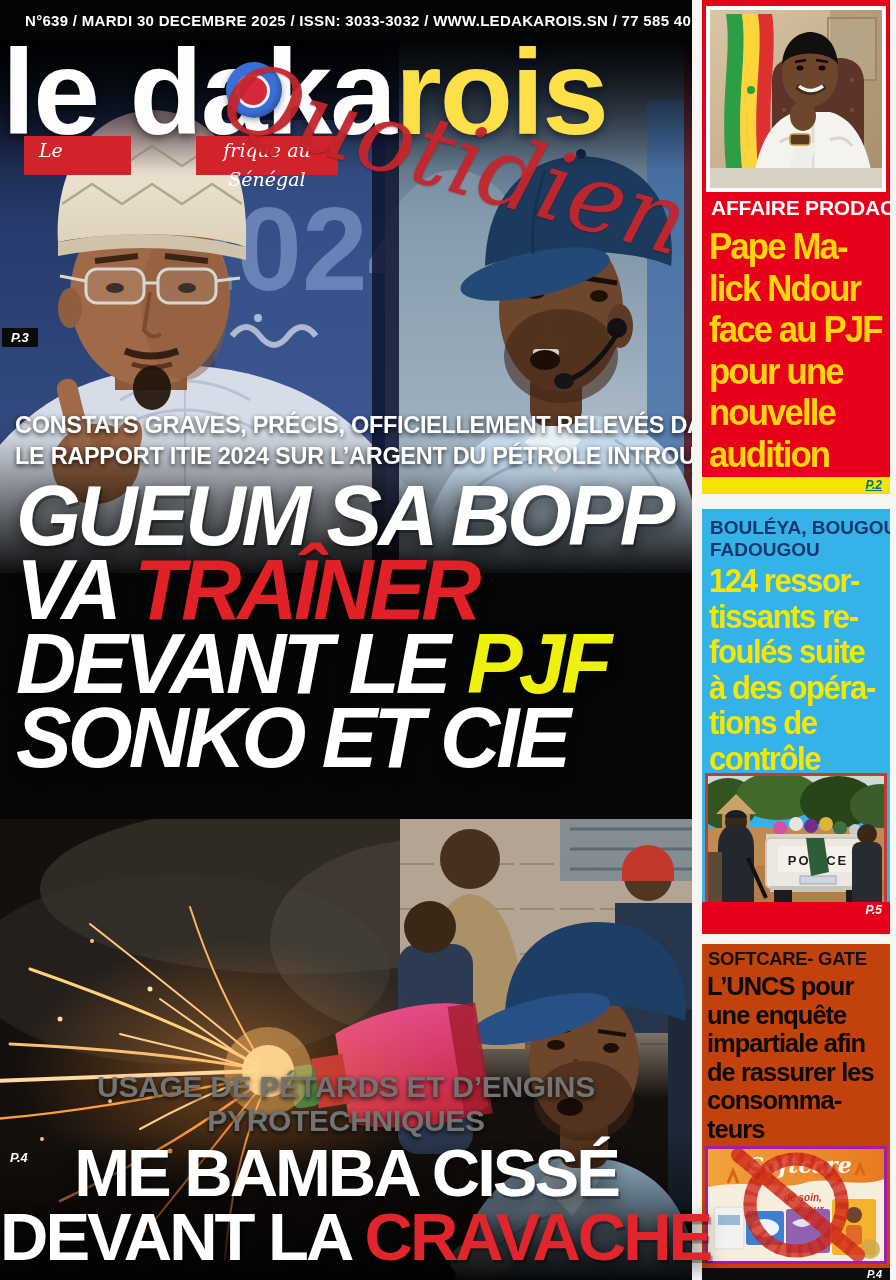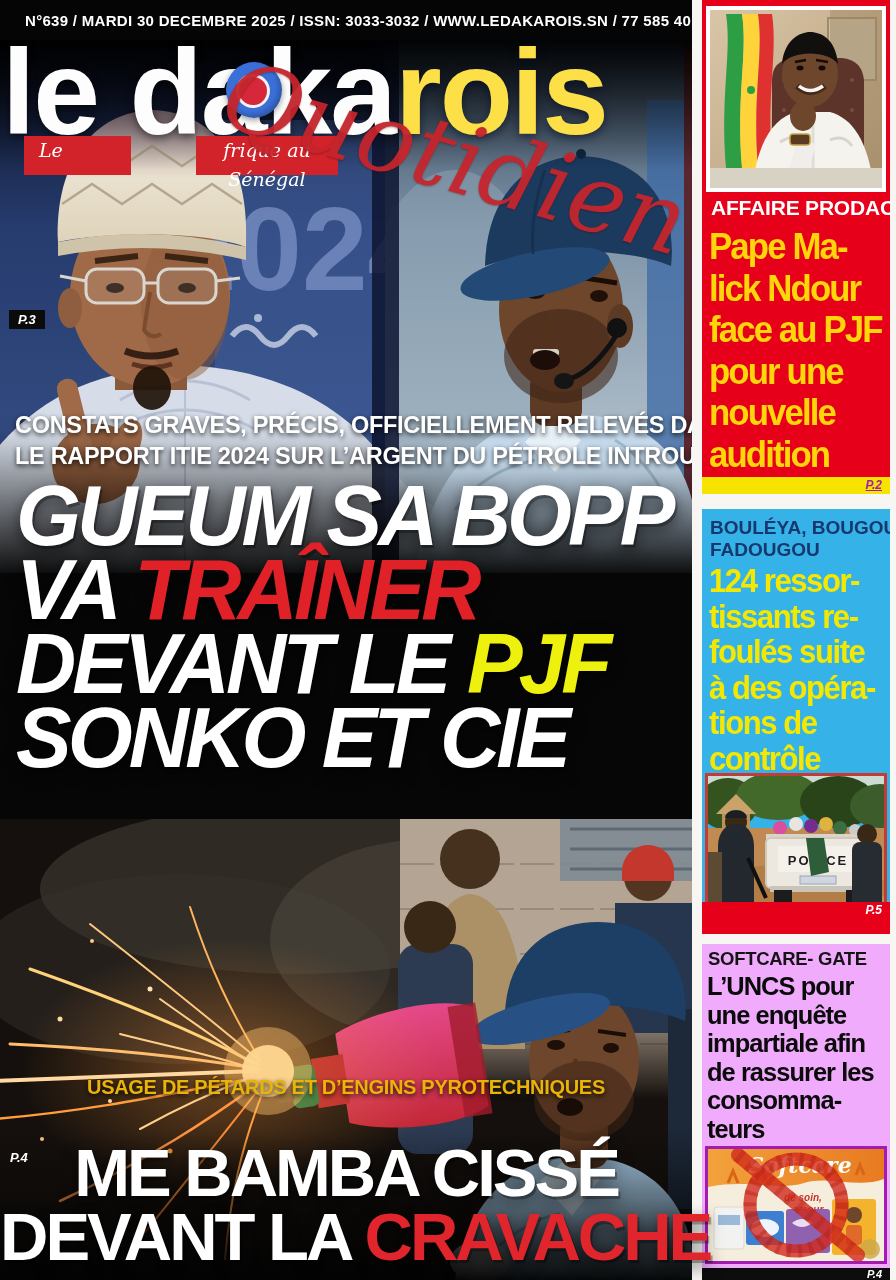--- a/index.html
+++ b/index.html
@@ -29,52 +29,52 @@
                font-family:"DejaVu Serif",serif;font-style:italic;font-size:96px;line-height:1;
                transform:rotate(16deg);transform-origin:left top;opacity:.95;white-space:nowrap;
                text-shadow:0 1px 2px rgba(60,0,0,.35);}
   .banner-seg{position:absolute;top:96px;height:39px;background:#d2232a;z-index:5;color:#fff;
               font-family:"DejaVu Serif",serif;font-style:italic;font-size:19px;line-height:29px;}
   .banner-left{left:24px;width:92px;padding-left:15px;}
   .banner-right{left:196px;width:142px;text-align:center;}
 
   .pref{background:#0b0b0b;color:#fff;font-style:italic;font-weight:bold;font-size:13px;
         padding:2px 9px;z-index:4;}
-  .p3{position:absolute;left:2px;top:270px;margin-left:7px;}
+  .p3{position:absolute;left:2px;top:288px;}
   .hero-kicker{position:absolute;left:15px;top:370px;z-index:4;color:#fff;font-weight:bold;
                font-size:23.5px;line-height:31px;letter-spacing:-.3px;white-space:nowrap;
                text-shadow:0 2px 5px rgba(0,0,0,.8);}
 
   .headline-main{position:absolute;left:16px;top:478px;z-index:6;transform:scaleX(.97);
                  transform-origin:left top;white-space:nowrap;}
   .headline-main .hl{display:block;height:74px;font-size:86px;line-height:74px;font-weight:bold;
                      font-style:italic;letter-spacing:-4px;color:#fff;
                      text-shadow:2px 3px 0 rgba(0,0,0,.3),0 6px 16px rgba(0,0,0,.6);}
   .hl .red{color:#e02127;}
   .hl .yellow{color:#eef00e;}
 
   .bottom-photo{position:absolute;left:0;top:819px;width:692px;height:461px;}
   .b-kicker{position:absolute;left:0;top:1070px;width:692px;text-align:center;z-index:4;
-            color:#eab308;font-weight:bold;font-size:20px;line-height:34px;letter-spacing:-.3px;
+            color:#737373;font-weight:bold;font-size:30px;line-height:34px;letter-spacing:-.3px;
             text-shadow:0 2px 5px rgba(0,0,0,.85);}
   .b-headline{position:absolute;left:0;top:1142px;width:692px;text-align:center;z-index:4;
               white-space:nowrap;}
   .b-headline .bhl{display:block;height:64px;font-size:67px;line-height:62px;font-weight:bold;
                    letter-spacing:-3px;color:#fff;
                    text-shadow:2px 3px 0 rgba(0,0,0,.3),0 6px 16px rgba(0,0,0,.6);}
   .bhl .red{color:#e0262c;}
   .p4{position:absolute;left:6px;top:1148px;background:none;color:#fff;font-style:italic;
       font-weight:bold;font-size:13px;z-index:4;padding:2px 4px;}
 
   
   .sidebar{position:absolute;left:692px;top:0;width:204px;height:1280px;background:#f7f6f3;}
   .story{position:absolute;left:10px;width:188px;overflow:hidden;}
   .story1{top:0;height:494px;background:#e60019;}
   .story2{top:509px;height:425px;background:#35b2e8;}
-  .story3{top:944px;height:336px;background:#f0abfc;}
+  .story3{top:944px;height:336px;background:#c2410c;}
   .photo-frame{position:absolute;box-sizing:content-box;line-height:0;}
   .pf1{left:4px;top:6px;border:4px solid #fff;}
   .pf2{left:3px;top:264px;border:3px solid #c43b34;}
   .pf3{left:3px;top:202px;border:3px solid #a21caf;}
   .s-kicker{position:absolute;font-weight:bold;white-space:nowrap;}
   .s1-kicker{left:9px;top:196px;font-size:21px;color:#fff;letter-spacing:-.2px;}
   .s2-kicker{left:8px;top:8px;font-size:19px;color:#15386f;line-height:22px;}
   .s3-kicker{left:6px;top:4px;font-size:18.5px;color:#141414;letter-spacing:-.3px;}
   .s-headline{position:absolute;transform:scaleX(.94);transform-origin:left top;white-space:nowrap;}
   .s1-headline{left:7px;top:226px;font-size:37px;line-height:41.5px;font-weight:bold;
@@ -83,21 +83,21 @@
                color:#f5e800;letter-spacing:-1.5px;}
   .s3-headline{left:5px;top:28px;font-size:26.5px;line-height:28.5px;font-weight:bold;
                color:#0b0b0b;letter-spacing:-1px;transform:scaleX(.96);}
   .s-headline span{display:block;}
   .strip{position:absolute;left:0;width:188px;}
   .strip1{bottom:0;height:17px;background:#f6e400;}
   .strip2{bottom:0;height:32px;background:#e60019;}
   .strip3{bottom:0;height:12px;background:#0d0d0d;}
   .strip .sp{position:absolute;right:8px;top:0;font-style:italic;font-weight:bold;font-size:12px;
              line-height:16px;}
-  .strip1 .sp{color:#a21caf;line-height:17px;text-decoration:underline;}
+  .strip1 .sp{color:#0369a1;line-height:17px;text-decoration:underline;}
   .strip2 .sp{color:#fff;}
   .strip3 .sp{color:#fff;line-height:12px;font-size:11px;}
 </style>
 </head>
 <body>
 
 <div class="page">
   <div class="left-col">
 
     <div class="topbar">

